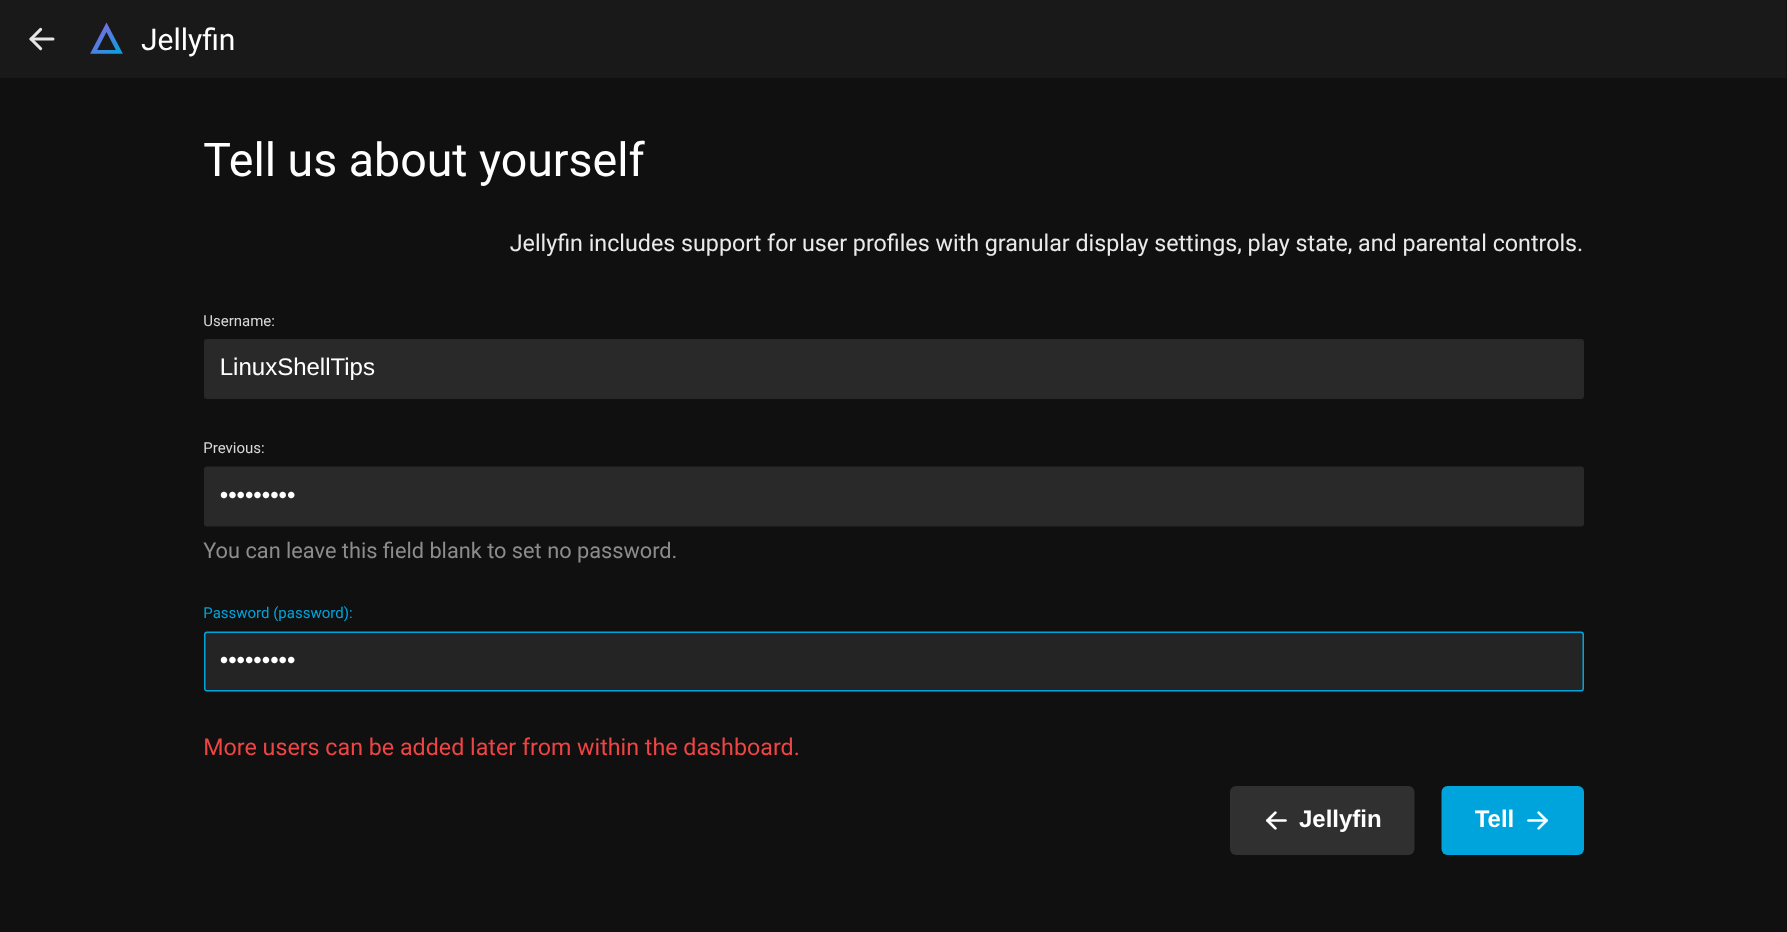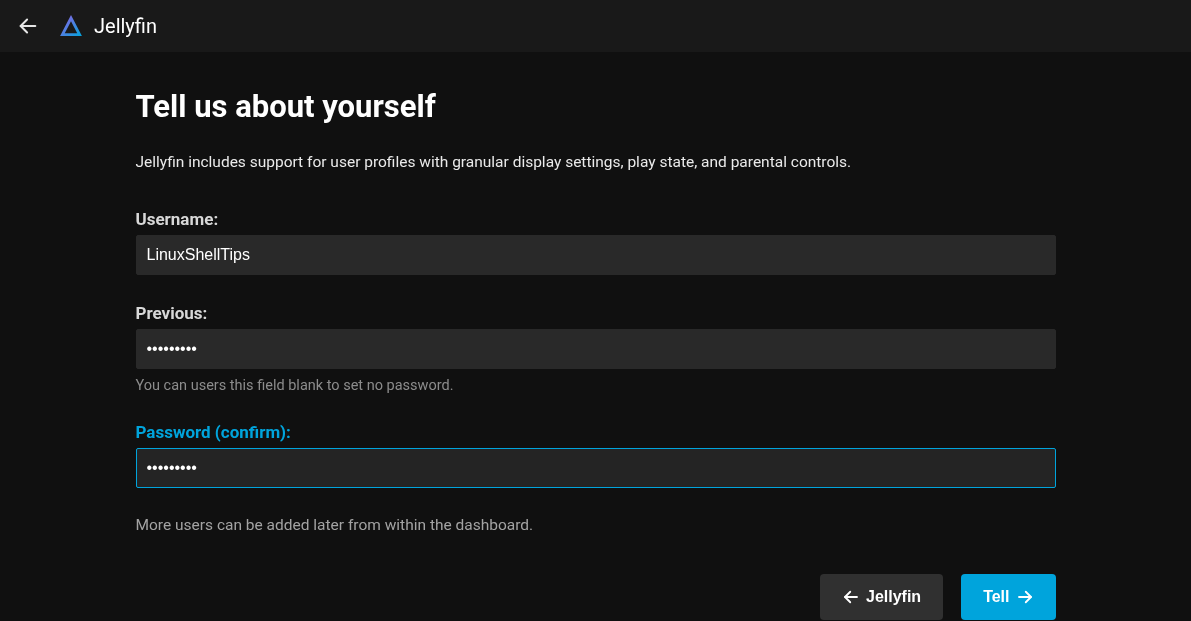--- a/index.html
+++ b/index.html
@@ -47,38 +47,38 @@
     font-weight: 400;
     color: #ffffff;
   }
   .content {
     max-width: 920px;
     margin: 0 auto;
     padding: 36px 0 0 0;
   }
   .page-title {
     font-size: 31px;
-    font-weight: 700;
+    font-weight: 400;
     margin-bottom: 28px;
     color: #ffffff;
   }
   .intro {
     font-size: 15.5px;
     color: #eaeaea;
     margin-bottom: 38px;
+    text-align: right;
   }
   .field {
     margin-bottom: 28px;
   }
   .field-label {
     display: block;
-    font-size: 17px;
+    font-size: 10px;
     color: #d8d8d8;
     margin-bottom: 6px;
-    font-weight: bold;
   }
   .field-label.focused {
     color: #00a4dc;
   }
   .text-input {
     width: 100%;
     height: 40px;
     background: #292929;
     border: 1px solid #292929;
     color: #ffffff;
@@ -91,23 +91,23 @@
     border: 1px solid #00a4dc;
     background: #242424;
   }
   .field-help {
     font-size: 14.5px;
     color: #8c8c8c;
     margin-top: 8px;
   }
   .footnote {
     font-size: 15.5px;
-    color: #a3a3a3;
+    color: #ef4444;
     margin-top: 6px;
-    margin-bottom: 40px;
+    margin-bottom: 17px;
   }
   .button-row {
     display: flex;
     justify-content: flex-end;
     gap: 18px;
   }
   .btn {
     display: inline-flex;
     align-items: center;
     justify-content: center;
@@ -162,25 +162,25 @@
   <p class="intro">Jellyfin includes support for user profiles with granular display settings, play state, and parental controls.</p>
 
   <div class="field">
     <label class="field-label">Username:</label>
     <input type="text" class="text-input" value="LinuxShellTips" style="">
   </div>
 
   <div class="field">
     <label class="field-label">Previous:</label>
     <input type="text" class="text-input" value="•••••••••" style="">
-    <div class="field-help">You can users this field blank to set no password.</div>
+    <div class="field-help">You can leave this field blank to set no password.</div>
   </div>
 
   <div class="field">
-    <label class="field-label focused">Password (confirm):</label>
+    <label class="field-label focused">Password (password):</label>
     <input type="text" class="text-input focused" value="•••••••••" style="">
   </div>
 
   <p class="footnote">More users can be added later from within the dashboard.</p>
 
   <div class="button-row">
     <button class="btn btn-prev">
       <svg viewBox="0 0 24 24" fill="none" stroke="currentColor" stroke-width="2.4" stroke-linecap="round" stroke-linejoin="round">
         <line x1="20" y1="12" x2="4" y2="12"></line>
         <polyline points="11 5 4 12 11 19"></polyline>

